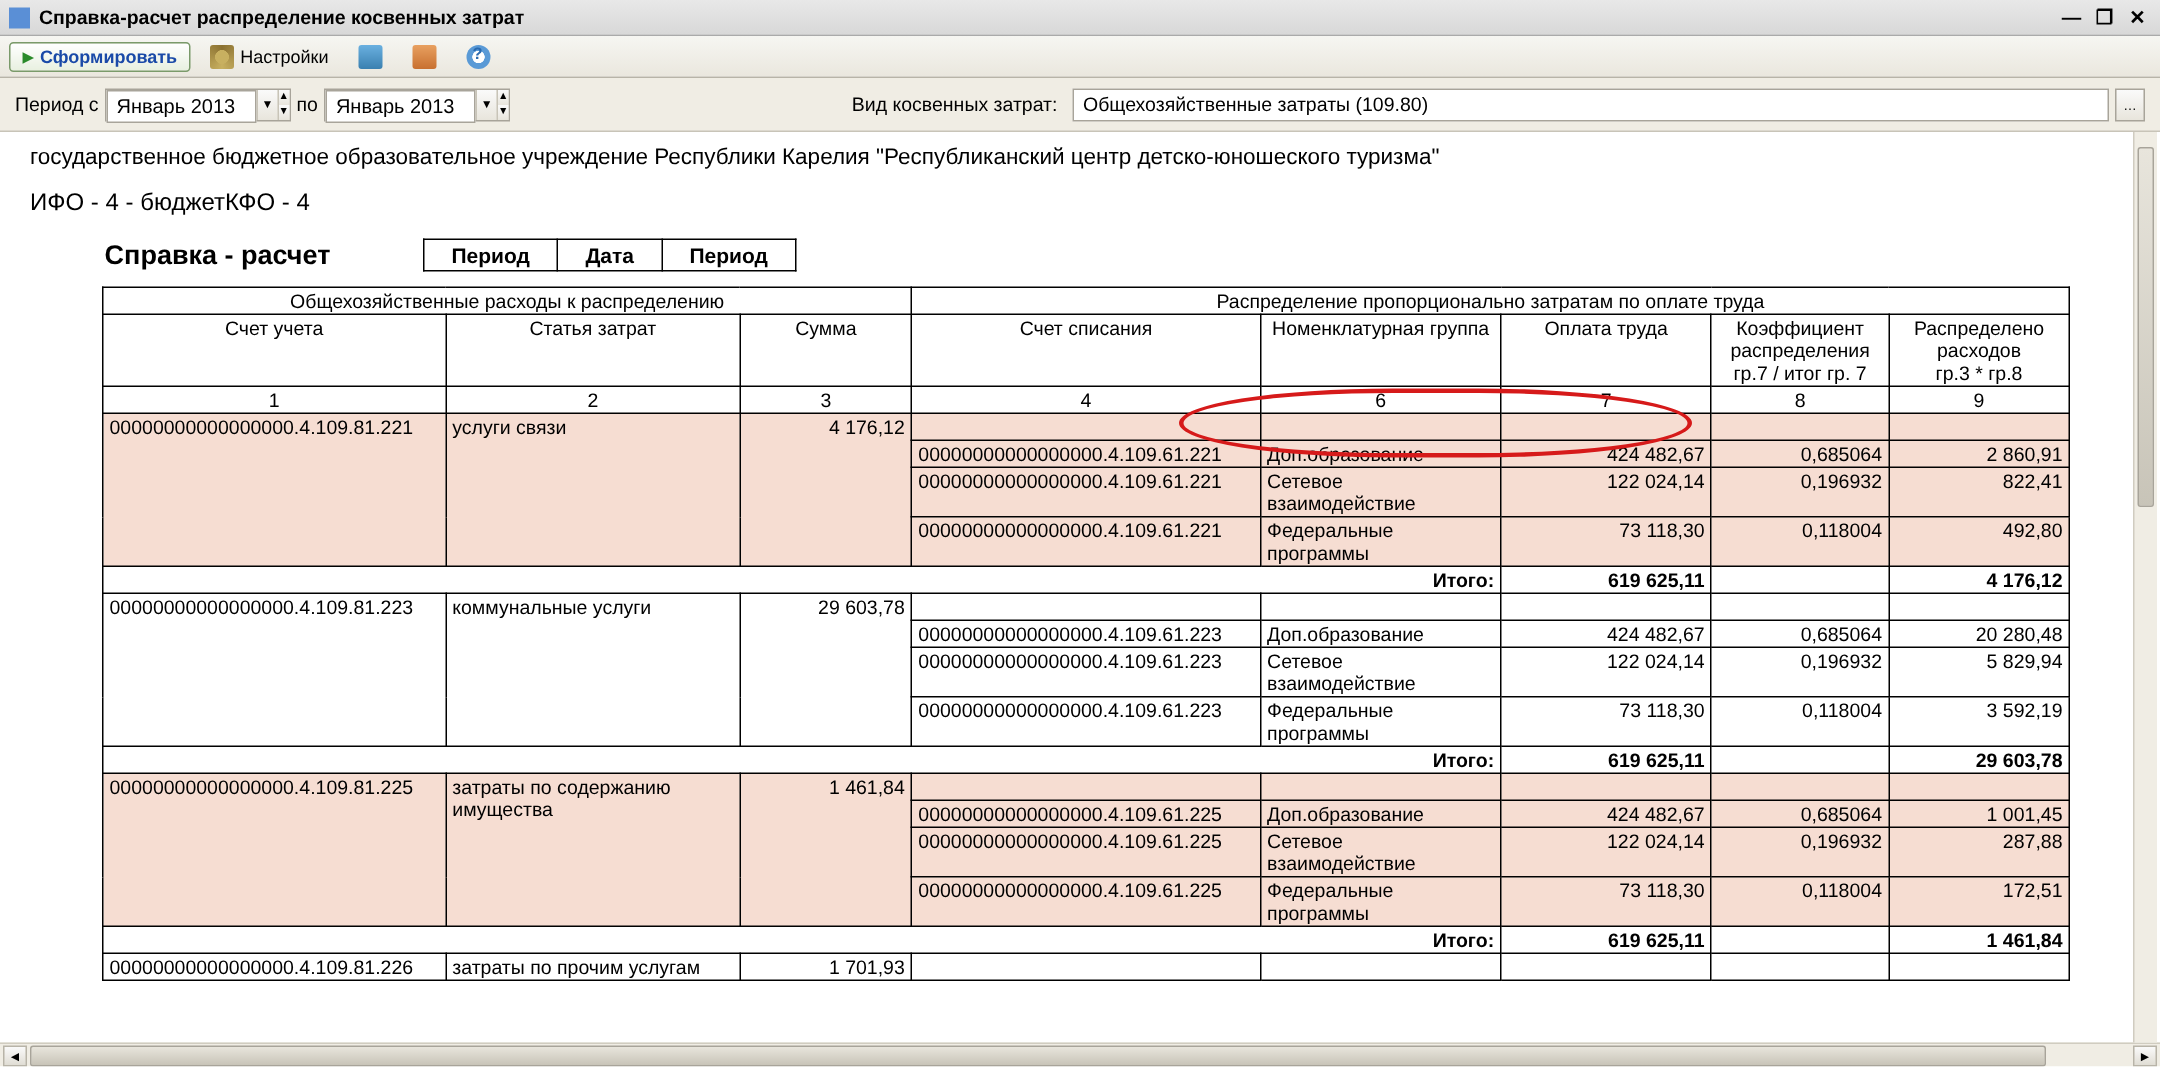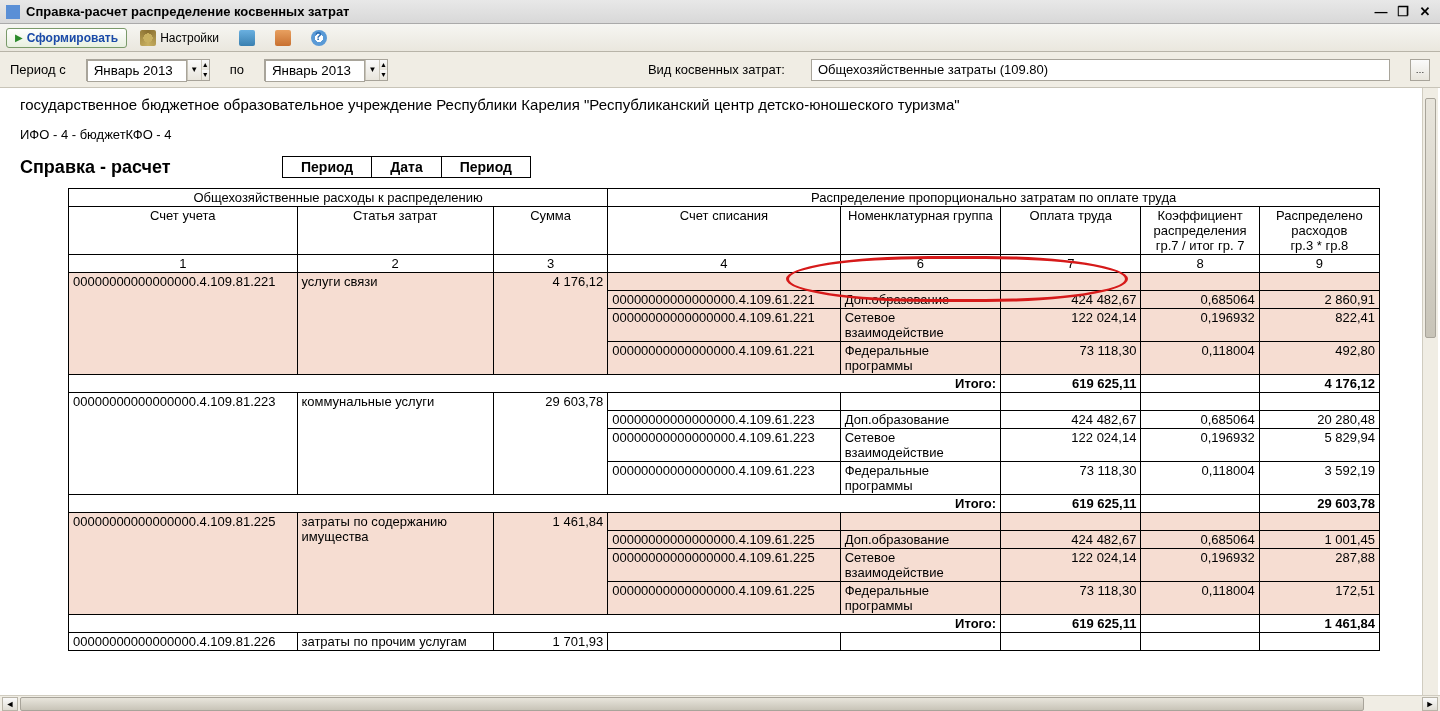--- a/index.html
+++ b/index.html
@@ -15,39 +15,39 @@
 .btn-primary .tri { color: #2a8a2a; font-size: 10px; }
 .btn-primary span.lbl { color: #1a4aa8; font-weight: bold; }
 .btn-flat { display: inline-flex; align-items: center; gap: 4px; padding: 2px 6px; cursor: pointer; border: 1px solid transparent; border-radius: 3px; }
 .ico { width: 16px; height: 16px; display: inline-block; }
 .ico-settings { background: radial-gradient(circle, #c8b060 40%, transparent 42%), conic-gradient(#8a7030, #c8b060, #8a7030); border-radius: 2px; }
 .ico-1 { background: linear-gradient(#6ab0e0,#3a80b0); border-radius: 2px; }
 .ico-2 { background: linear-gradient(#e8a060,#c87030); border-radius: 2px; }
 .ico-help { background: radial-gradient(circle, #fff 35%, #5a9ad6 38%); border-radius: 50%; position: relative; }
 .ico-help::after { content:"?"; position:absolute; left:4px; top:0; font-size:11px; font-weight:bold; color:#2a6ab0; }
 
-.paramsbar { height: 36px; background: #f0ede4; border-bottom: 1px solid #c8c4b8; display: flex; align-items: center; padding: 4px 10px; gap: 20px; font-size: 13px; }
+.paramsbar { height: 36px; background: #f0ede4; border-bottom: 1px solid #c8c4b8; display: flex; align-items: center; padding: 4px 10px; gap: 4px; font-size: 13px; }
 .period-input { border: 1px solid #a8a49a; background: #fff; height: 22px; padding: 2px 6px; width: 100px; }
 .spinner { display: inline-flex; border: 1px solid #a8a49a; height: 22px; }
 .spinner .drop, .spinner .up, .spinner .dn { width: 14px; display:flex; align-items:center; justify-content:center; font-size:8px; cursor:pointer; background:linear-gradient(#fafafa,#e8e5dc); border-left:1px solid #c8c4b8; }
 .spinner .stack { display:flex; flex-direction:column; }
 .spinner .stack > div { height:10px; font-size:7px; display:flex; align-items:center; justify-content:center; border-left:1px solid #c8c4b8; background:linear-gradient(#fafafa,#e8e5dc); }
 .combo-kind { flex:1; border:1px solid #a8a49a; background:#fff; height:22px; padding:2px 6px; margin-left:6px; display:flex; align-items:center; }
 .combo-btn { width:20px; height:22px; border:1px solid #a8a49a; background:linear-gradient(#fafafa,#e8e5dc); display:flex; align-items:center; justify-content:center; font-size:9px; cursor:pointer; }
 
 .doc-area { position: relative; height: calc(711px - 24px - 28px - 36px - 16px); overflow: auto; padding: 6px 20px 6px 20px; }
 .doc-area-outer { position: relative; }
 .vscroll { position:absolute; right:2px; top:0; width:16px; bottom:0; background:#f0ede4; border-left:1px solid #d0ccc0; }
 .vscroll .thumb { position:absolute; left:2px; right:2px; top:10px; height:240px; background:linear-gradient(#e8e5dc,#c8c4b8); border:1px solid #a8a49a; border-radius:2px; }
 
 .org-line { font-size: 15px; margin: 2px 0 14px 0; }
-.kfo-line { font-size: 13px; margin-bottom: 14px; }
+.kfo-line { font-size: 16px; margin-bottom: 14px; }
 
 .hdr-row { display:flex; align-items:center; gap: 12px; margin-bottom: 10px; }
-.hdr-title { font-size: 18px; font-weight: bold; width: 250px; text-align:left; }
+.hdr-title { font-size: 18px; font-weight: bold; width: 250px; text-align:center; }
 .mini-table { border-collapse: collapse; }
 .mini-table td, .mini-table th { border: 1px solid #000; padding: 2px 18px; font-size: 14px; text-align:center; }
 
 .section-title { font-size: 17px; font-weight: bold; margin: 6px 0 6px 0; }
 
 .big-table { border-collapse: collapse; width: 1312px; font-size: 13px; margin-left: 48px; }
 .big-table th, .big-table td { border: 1px solid #000; padding: 1px 4px; vertical-align: top; }
 .big-table th { font-weight: normal; text-align: center; }
 .big-table .num { text-align: right; font-variant-numeric: tabular-nums; }
 .big-table .grp-top th { height: 18px; }

